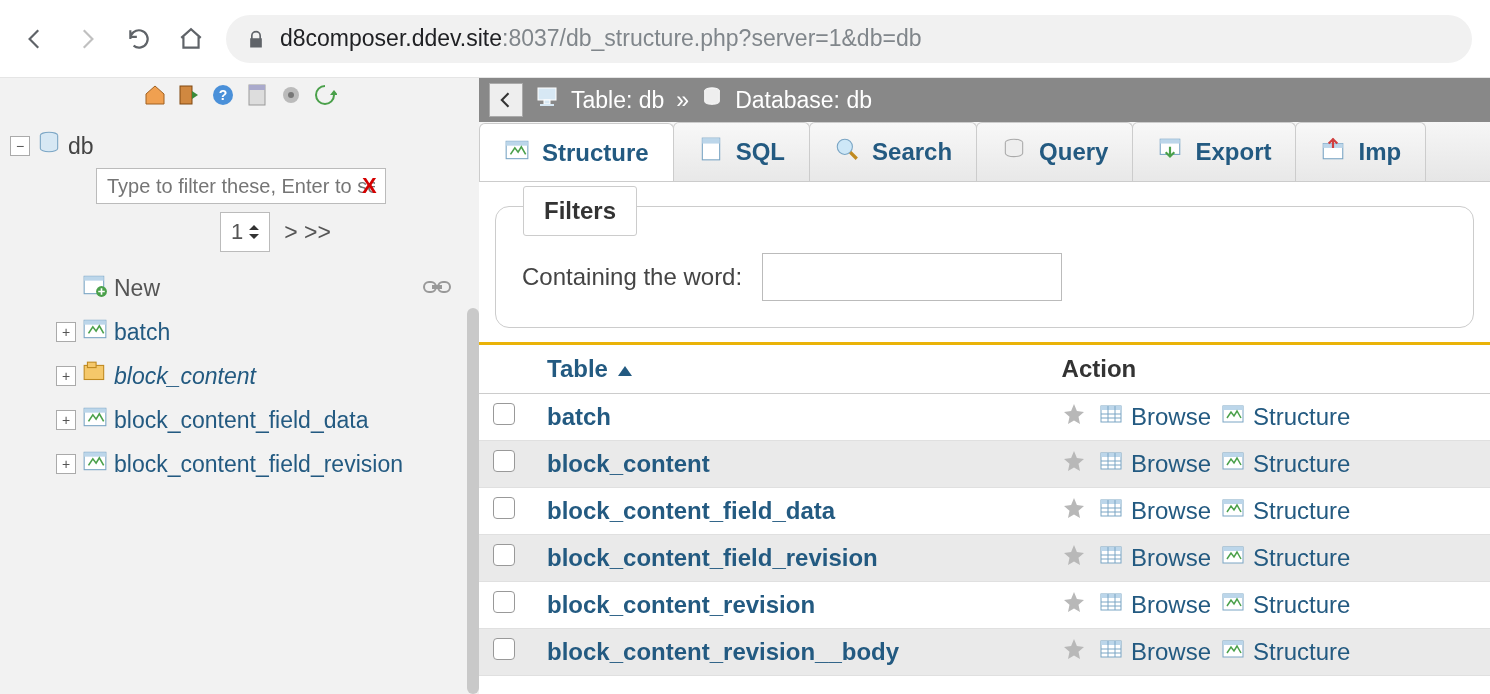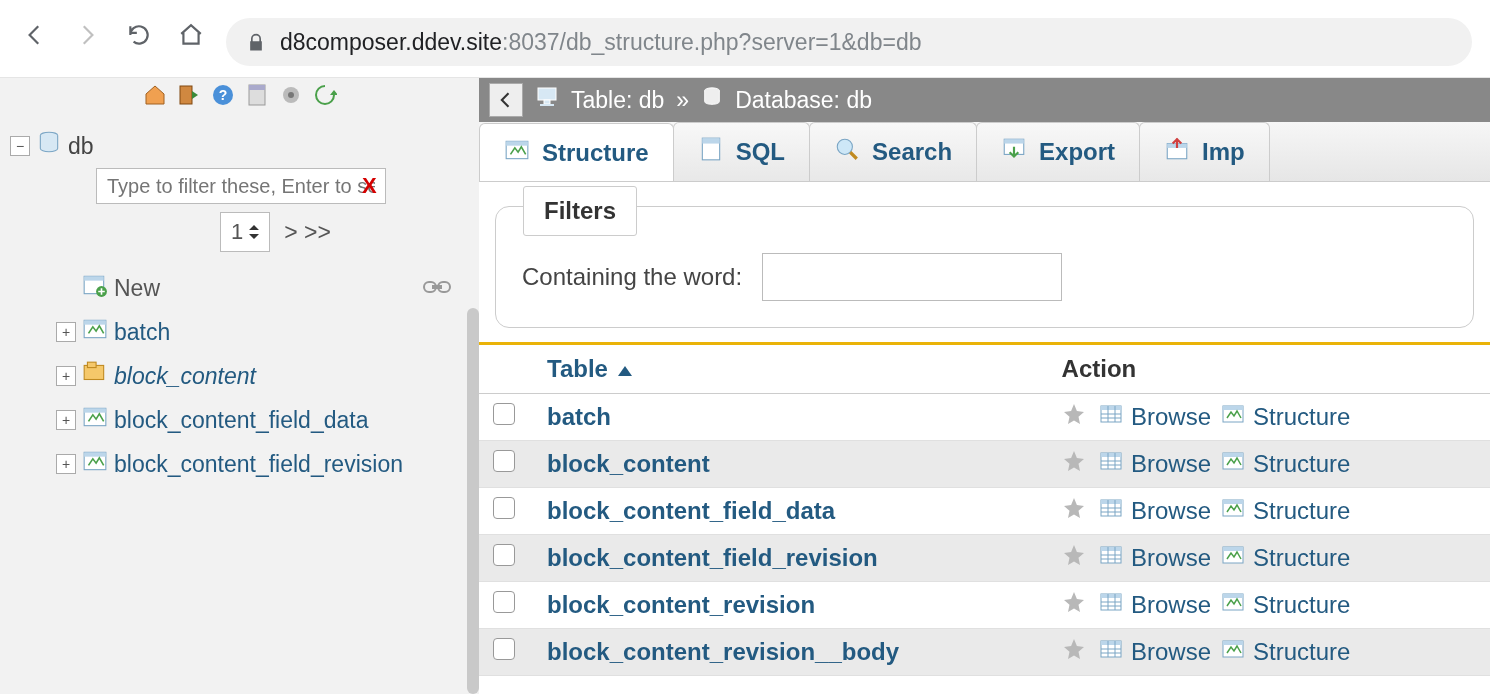--- a/index.html
+++ b/index.html
@@ -1,17 +1,17 @@
 <!DOCTYPE html>
 <html><head>
 <meta charset="utf-8">
 <style>
 *{box-sizing:border-box;margin:0;padding:0}
 body{font-family:"Helvetica Neue",Arial,sans-serif;font-size:14px;color:#444;background:#f5f5f5;overflow:hidden;width:1490px;height:694px}
-.browser-bar{height:78px;background:#fff;display:flex;padding:18px 18px;gap:18px;border-bottom:1px solid #e5e5e5}
+.browser-bar{height:78px;background:#fff;display:flex;align-items:center;padding:0 18px;gap:18px;border-bottom:1px solid #e5e5e5}
 .nav-btn{width:34px;height:34px;display:flex;align-items:center;justify-content:center;color:#5f6368;cursor:pointer;border-radius:50%}
 .nav-btn.disabled{color:#c0c0c0}
 .url-bar{flex:1;height:48px;background:#f1f1f1;border-radius:24px;display:flex;align-items:center;padding:0 20px;gap:14px;font-size:23px}
 .lock{color:#5f6368}
 .url-text{white-space:nowrap}
 .url-host{color:#202124}
 .url-gray{color:#80868b}
 .app{display:flex;height:616px}
 .sidebar{width:479px;background:#f2f2f2;display:flex;flex-direction:column;position:relative}
 .sidebar-scroll{position:absolute;right:0;top:230px;bottom:0;width:12px;background:#c9c9c9;border-radius:6px}
@@ -258,20 +258,27 @@
       </div>
       <div class="tab">
         <span><svg width="26" height="26" viewBox="0 0 24 24">
               <circle cx="10" cy="10" r="7" fill="#cde7f7" stroke="#7aa5c4"></circle>
               <path d="M15 15l6 6" stroke="#c08a20" stroke-width="3"></path>
             </svg></span>
         <span>Search</span>
       </div>
       <div class="tab">
         <span><svg width="26" height="26" viewBox="0 0 24 24">
+              <ellipse cx="12" cy="6" rx="8" ry="3" fill="#eee" stroke="#aaa"></ellipse>
+              <path d="M4 6v10c0 1.7 3.6 3 8 3s8-1.3 8-3V6" fill="#eee" stroke="#aaa"></path>
+            </svg></span>
+        <span>Query</span>
+      </div>
+      <div class="tab">
+        <span><svg width="26" height="26" viewBox="0 0 24 24">
               <rect x="3" y="3" width="18" height="14" fill="#fff" stroke="#7aa5c4"></rect>
               <rect x="3" y="3" width="18" height="4" fill="#bcd6ea"></rect>
               <path d="M12 10v9M8 15l4 4 4-4" stroke="#4aa04a" stroke-width="2" fill="none"></path>
             </svg></span>
         <span>Export</span>
       </div>
       <div class="tab">
         <span><svg width="26" height="26" viewBox="0 0 24 24">
               <rect x="3" y="7" width="18" height="14" fill="#fff" stroke="#7aa5c4"></rect>
               <rect x="3" y="7" width="18" height="4" fill="#bcd6ea"></rect>

